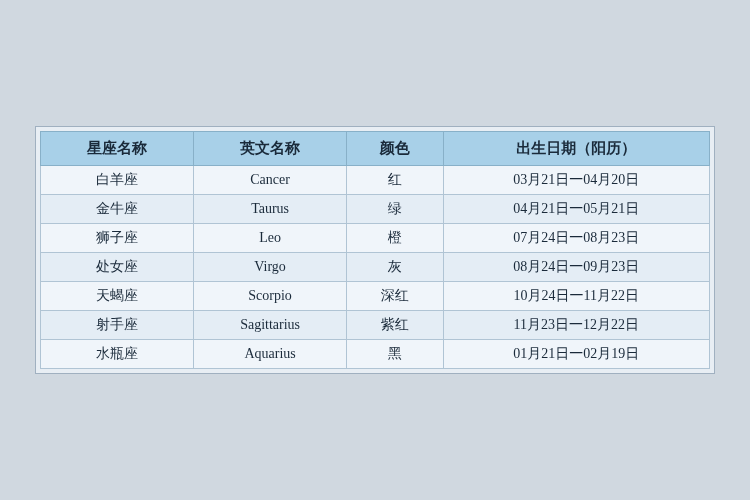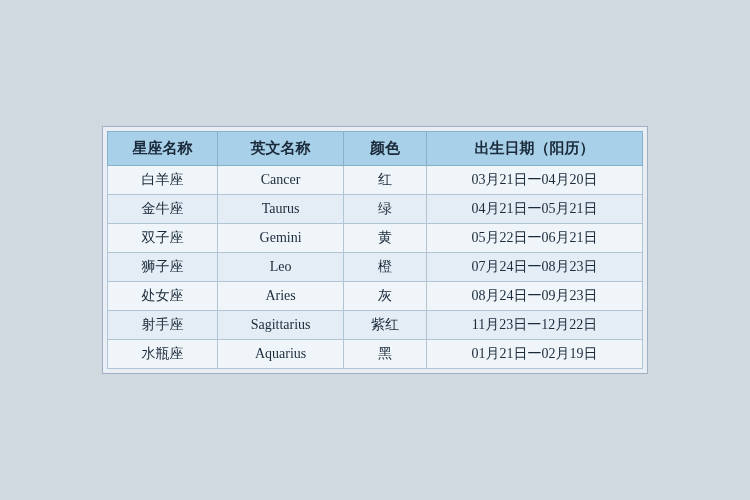--- a/index.html
+++ b/index.html
@@ -16,21 +16,21 @@
       align-items: center;
       justify-content: center;
       font-family: 'SimSun', '宋体', serif;
       font-size: 15px;
     }
 
     .table-container {
       background-color: #e8eef4;
       border: 1px solid #a0b0c0;
       padding: 4px;
-      width: 546px;
+      width: 680px;
     }
 
     table {
       width: 100%;
       border-collapse: collapse;
     }
 
     thead tr th {
       background-color: #a8d0e8;
       border: 1px solid #88b0c8;
@@ -44,21 +44,21 @@
     tbody tr {
       background-color: #f0f5fa;
     }
 
     tbody tr:nth-child(even) {
       background-color: #e4edf5;
     }
 
     tbody tr td {
       border: 1px solid #b0c4d4;
-      padding: 5px 16px;
+      padding: 5px 0;
       text-align: center;
       color: #1a2a3a;
       font-size: 14px;
     }
 
     tbody tr td:first-child {
       font-weight: normal;
     }
 
     tbody tr td:nth-child(2) {
@@ -85,36 +85,36 @@
           <td>红</td>
           <td>03月21日一04月20日</td>
         </tr>
         <tr>
           <td>金牛座</td>
           <td>Taurus</td>
           <td>绿</td>
           <td>04月21日一05月21日</td>
         </tr>
         <tr>
-          <td>双子座</td>
-          <td>Gemini</td>
-          <td>黄</td>
-          <td>05月22日一06月21日</td>
-        </tr>
-        <tr>
           <td>狮子座</td>
           <td>Leo</td>
           <td>橙</td>
           <td>07月24日一08月23日</td>
         </tr>
         <tr>
           <td>处女座</td>
-          <td>Aries</td>
+          <td>Virgo</td>
           <td>灰</td>
           <td>08月24日一09月23日</td>
+        </tr>
+        <tr>
+          <td>天蝎座</td>
+          <td>Scorpio</td>
+          <td>深红</td>
+          <td>10月24日一11月22日</td>
         </tr>
         <tr>
           <td>射手座</td>
           <td>Sagittarius</td>
           <td>紫红</td>
           <td>11月23日一12月22日</td>
         </tr>
         <tr>
           <td>水瓶座</td>
           <td>Aquarius</td>

